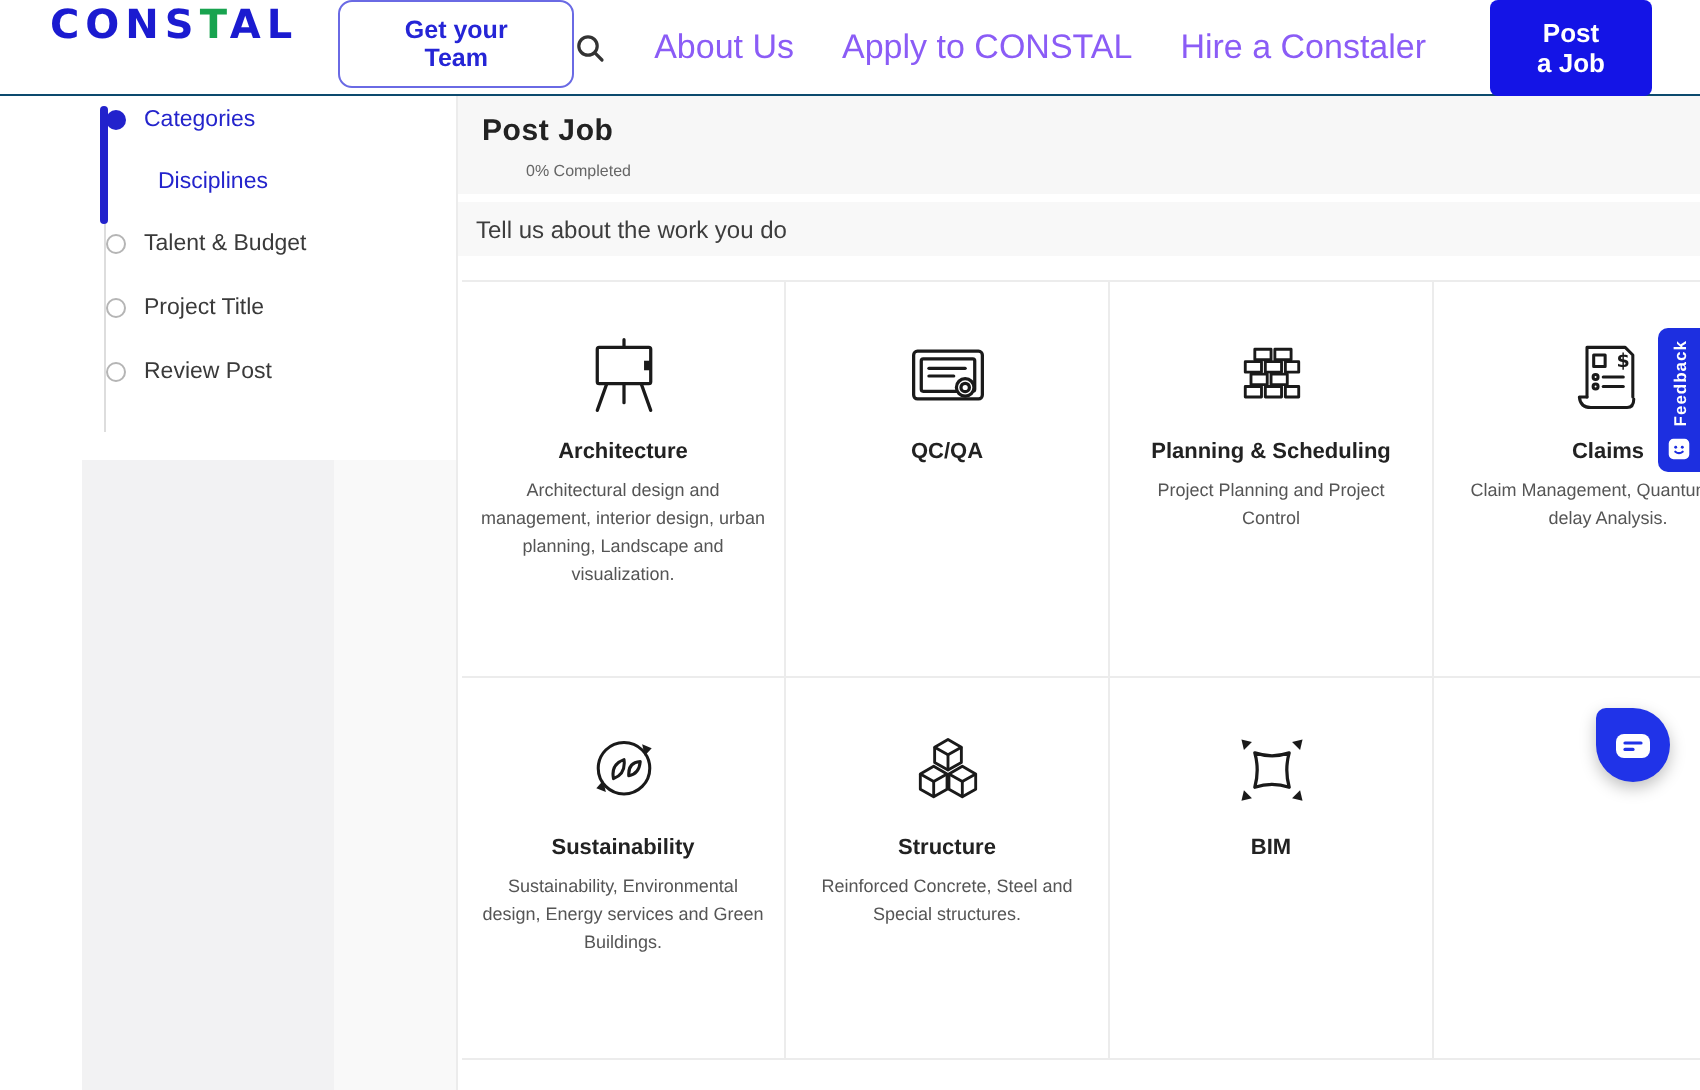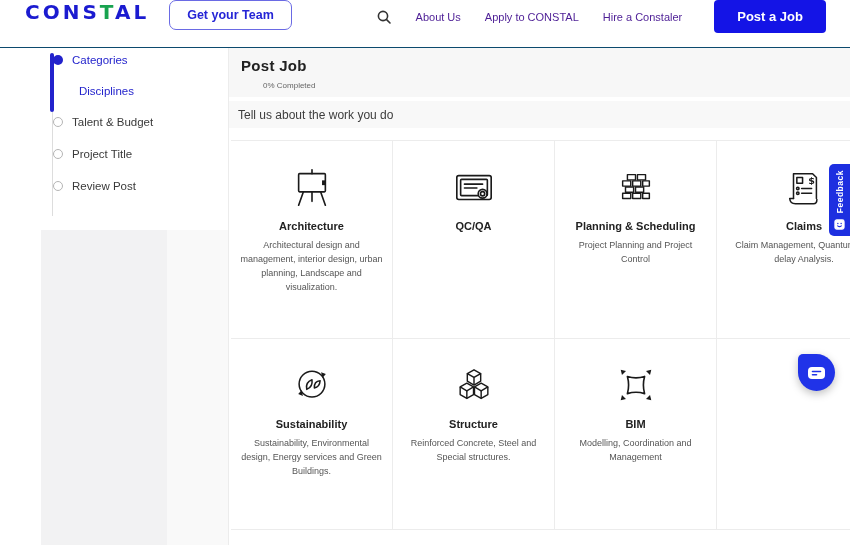--- a/index.html
+++ b/index.html
@@ -9,21 +9,21 @@
   
   .navbar { height:48px; display:flex; align-items:flex-start; padding:0 24px 0 25px;
             border-bottom:1px solid #0c4a6e; background:#fff; }
   .logo { font-size:20px; font-weight:900; letter-spacing:3px; color:#1b1bd0;
           font-family:"DejaVu Sans", sans-serif; }
   .logo .t-green { color:#18a34f; }
   .btn-outline { margin-left:20px; background:#fff; border:1.5px solid #6a6ae4; color:#2525d6;
                  font-size:12.5px; font-weight:700; padding:7px 17px; border-radius:7px; cursor:pointer;
                  font-family:"Liberation Sans", sans-serif; }
   .nav-right { margin-left:auto; display:flex; align-items:center; gap:24px; }
-  .nav-link { font-size:11px; color:#4c1d95; cursor:pointer; white-space:nowrap; }
+  .nav-link { font-size:17px; color:#8b5cf6; cursor:pointer; white-space:nowrap; }
   .search-btn { display:flex; align-items:center; cursor:pointer; }
   .btn-primary { background:#1414e6; color:#fff; border:none; font-size:13px; font-weight:700;
                  padding:9px 23px; border-radius:4px; cursor:pointer; margin-left:8px;
                  font-family:"Liberation Sans", sans-serif; }
 
   
   .wrapper { display:flex; height:497px; }
 
   
   .sidebar { width:188px; position:relative; border-right:1px solid #ececec; background:#fff; flex:none;margin-left:41px; }
@@ -213,21 +213,20 @@
 
       <div class="cell row2">
         <svg class="cat-icon" width="46" height="42" viewBox="0 0 48 44" fill="none" stroke="#1a1a1a" stroke-width="1.7" stroke-linecap="round" stroke-linejoin="round">
           <path d="M15,12 Q24,15 33,12 Q30.5,21 33,30 Q24,27 15,30 Q17.5,21 15,12 Z"></path>
           <path d="M8,5 l5.5,1.3 -4.2,4.2 z" fill="#1a1a1a" stroke="none"></path>
           <path d="M40,5 l-5.5,1.3 4.2,4.2 z" fill="#1a1a1a" stroke="none"></path>
           <path d="M8,37 l1.3,-5.5 4.2,4.2 z" fill="#1a1a1a" stroke="none"></path>
           <path d="M40,37 l-1.3,-5.5 -4.2,4.2 z" fill="#1a1a1a" stroke="none"></path>
         </svg>
         <div class="cat-name">BIM</div>
-        <div class="cat-desc">Modelling, Coordination and Management</div>
       </div>
 
 
     </div>
   </div>
 </div>
 
 <div class="feedback-tab">
   <span class="feedback-txt">Feedback</span>
   <svg width="11" height="11" viewBox="0 0 12 12" fill="none" stroke="#fff" stroke-width="1.2" stroke-linecap="round">

